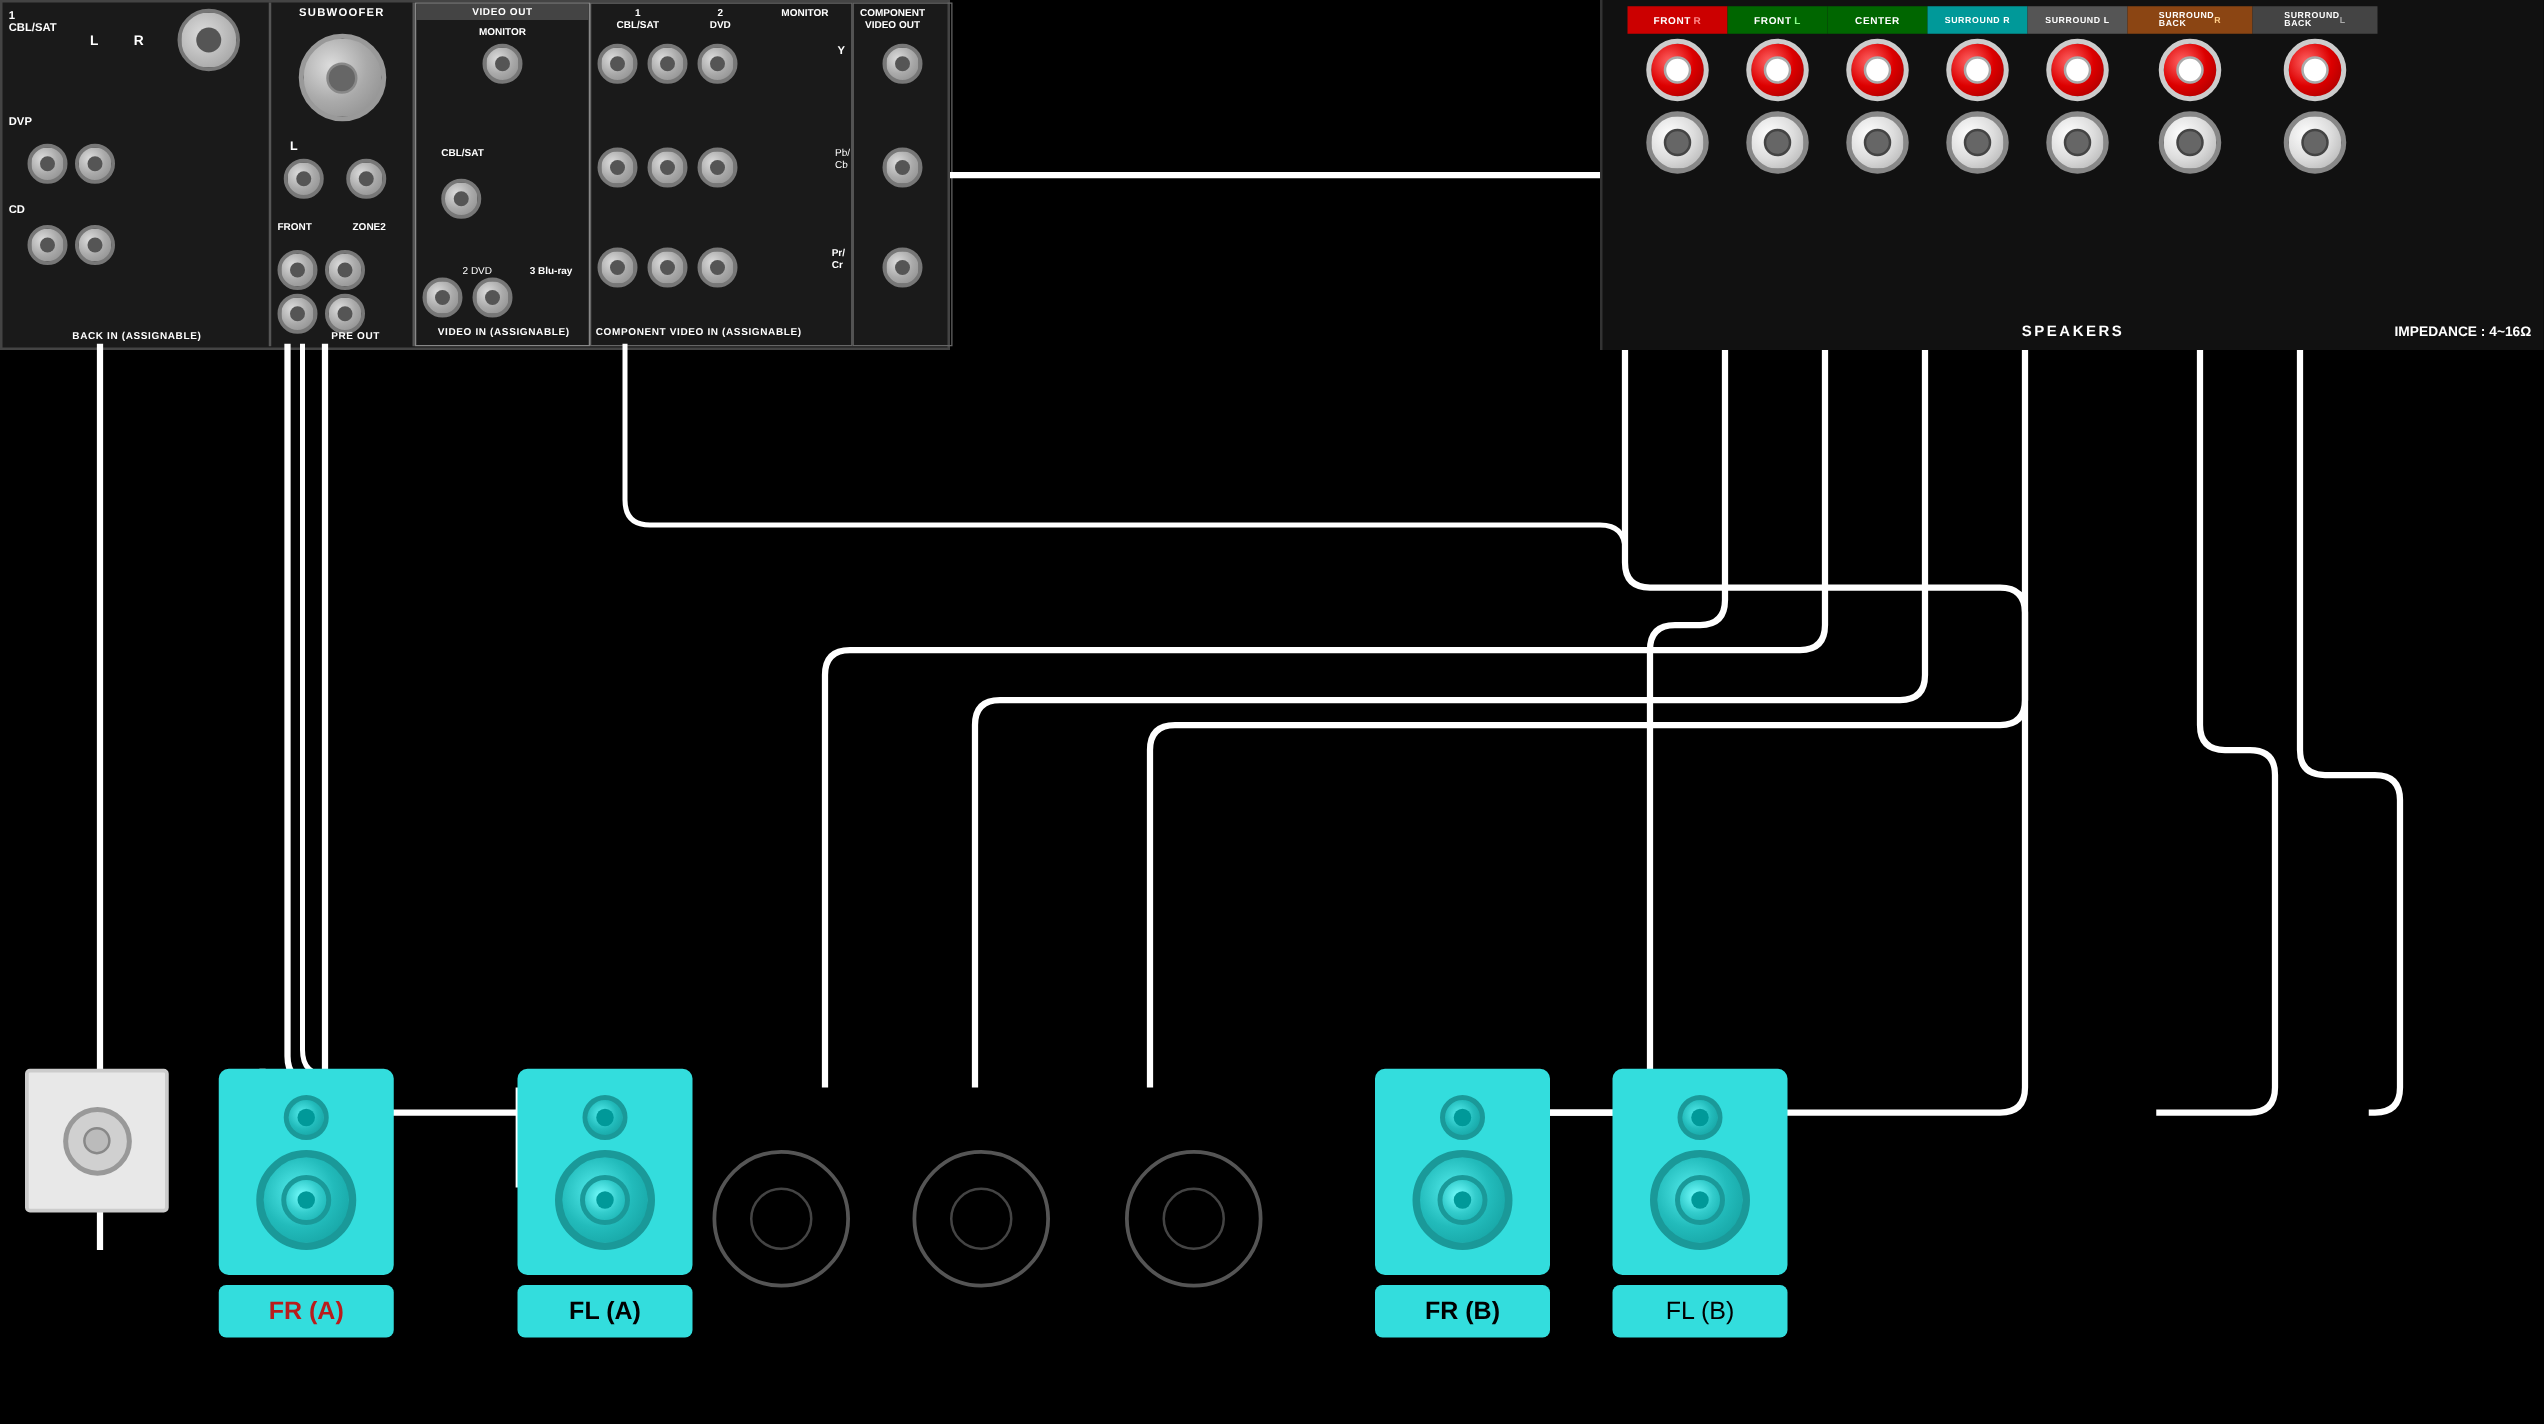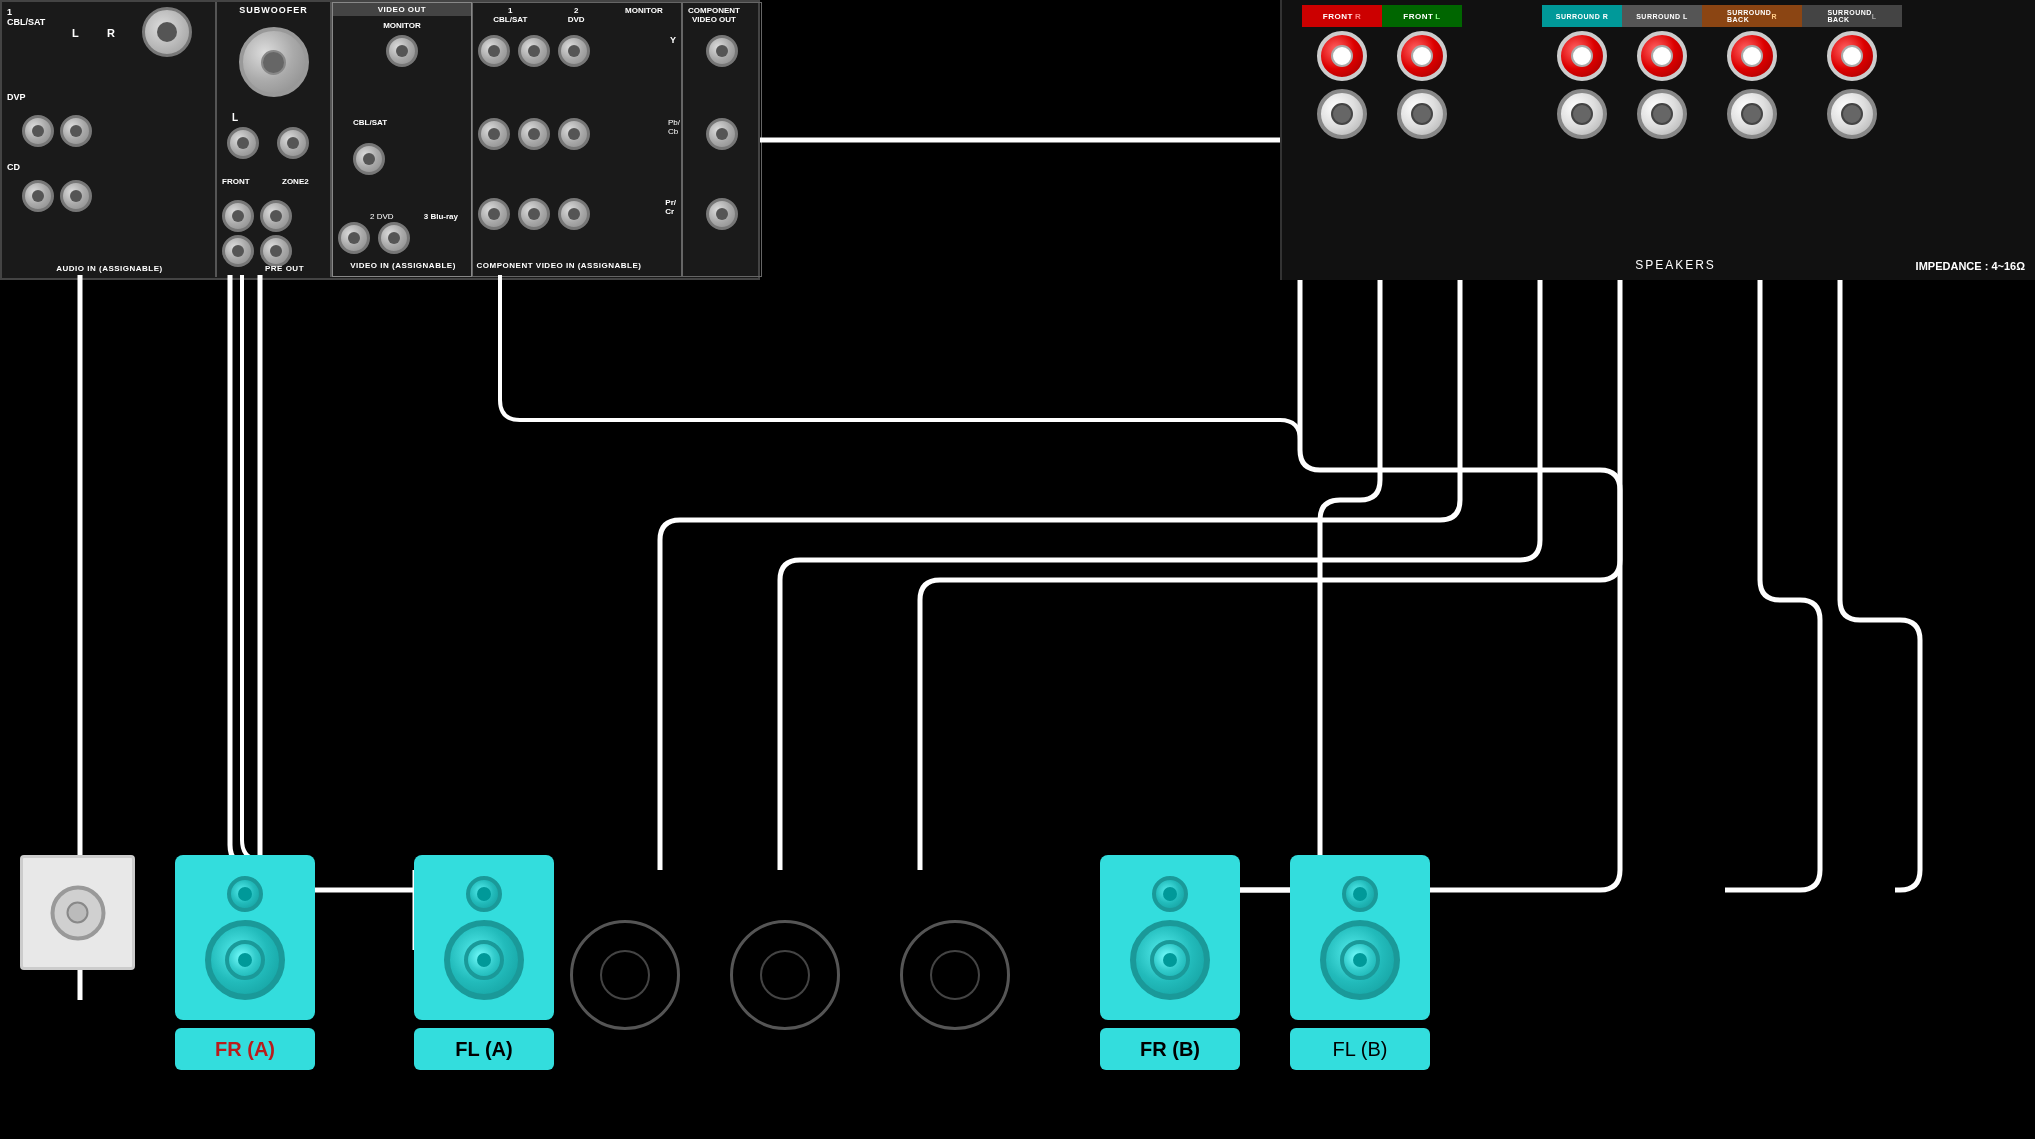--- a/index.html
+++ b/index.html
@@ -210,23 +210,22 @@
     }
 
     
     .speakers-panel-label {
       position: absolute;
       bottom: 8px;
       left: 50%;
       transform: translateX(-50%);
       color: #fff;
       font-size: 12px;
-      font-weight: normal;
+      font-weight: bold;
       letter-spacing: 2px;
-      margin-left: 17px;
     }
 
     .impedance-label {
       position: absolute;
       bottom: 8px;
       right: 10px;
       color: #fff;
       font-size: 11px;
       font-weight: bold;
     }
@@ -265,21 +264,21 @@
 
     <div style="position:absolute; top:160px; left:5px; color:#fff; font-size:9px; font-weight:bold;">CD</div>
     <div class="rca-row" style="position:absolute; top:175px; left:20px;">
       <div class="rca-connector">
           <div class="rca-connector-inner"></div>
         </div>
       <div class="rca-connector">
           <div class="rca-connector-inner"></div>
         </div>
     </div>
-    <div class="panel-label-bottom" style="left:5px; width:205px; font-size:8px;">AUDIO IN (ASSIGNABLE)</div>
+    <div class="panel-label-bottom" style="left:5px; width:205px; font-size:8px;">BACK IN (ASSIGNABLE)</div>
   </div>
 
   <div style="position:absolute; top:0; left:215px; width:115px; height:275px; border-right:2px solid #555; border-left:0;">
     <div class="section-title">SUBWOOFER</div>
 
     <div style="position:absolute; top:25px; left:50%; transform:translateX(-50%); width:70px; height:70px; border-radius:50%; background:radial-gradient(circle at 35% 35%, #ddd, #aaa, #888); border:4px solid #999; display:flex; align-items:center; justify-content:center;">
       <div style="width:25px; height:25px; border-radius:50%; background:#666; border:2px solid #888;"></div>
     </div>
 
     <div style="position:absolute; top:110px; left:15px; color:#fff; font-size:10px; font-weight:bold;">L</div>
@@ -435,20 +434,29 @@
       FRONT <span style="color:#88ff88; margin-left:2px;">L</span>
     </div>
     <div class="knob-red">
       <div class="knob-center-circle"></div>
     </div>
     <div class="knob-white">
       <div class="knob-center-circle-dark"></div>
     </div>
   </div>
 
+  <div class="spk-col" style="left:180px;">
+    <div class="spk-label-bar" style="background:#006600;">CENTER</div>
+    <div class="knob-red">
+      <div class="knob-center-circle"></div>
+    </div>
+    <div class="knob-white">
+      <div class="knob-center-circle-dark"></div>
+    </div>
+  </div>
 
   <div class="spk-col" style="left:260px;">
     <div class="spk-label-bar" style="background:#009999; font-size:7px;">SURROUND R</div>
     <div class="knob-red">
       <div class="knob-center-circle"></div>
     </div>
     <div class="knob-white">
       <div class="knob-center-circle-dark"></div>
     </div>
   </div>

